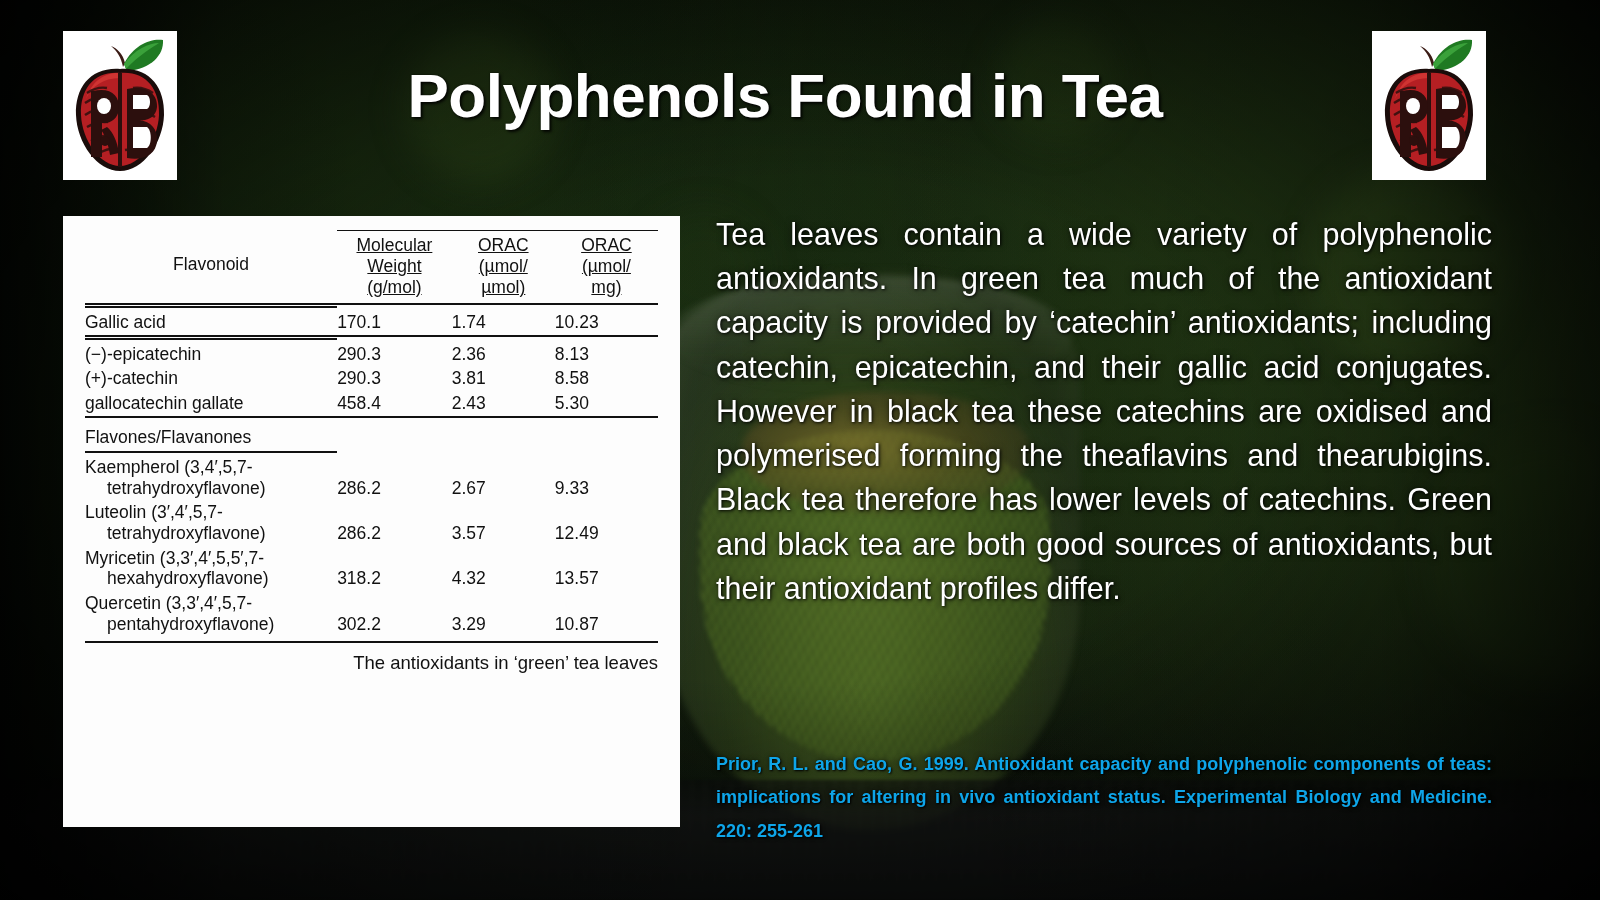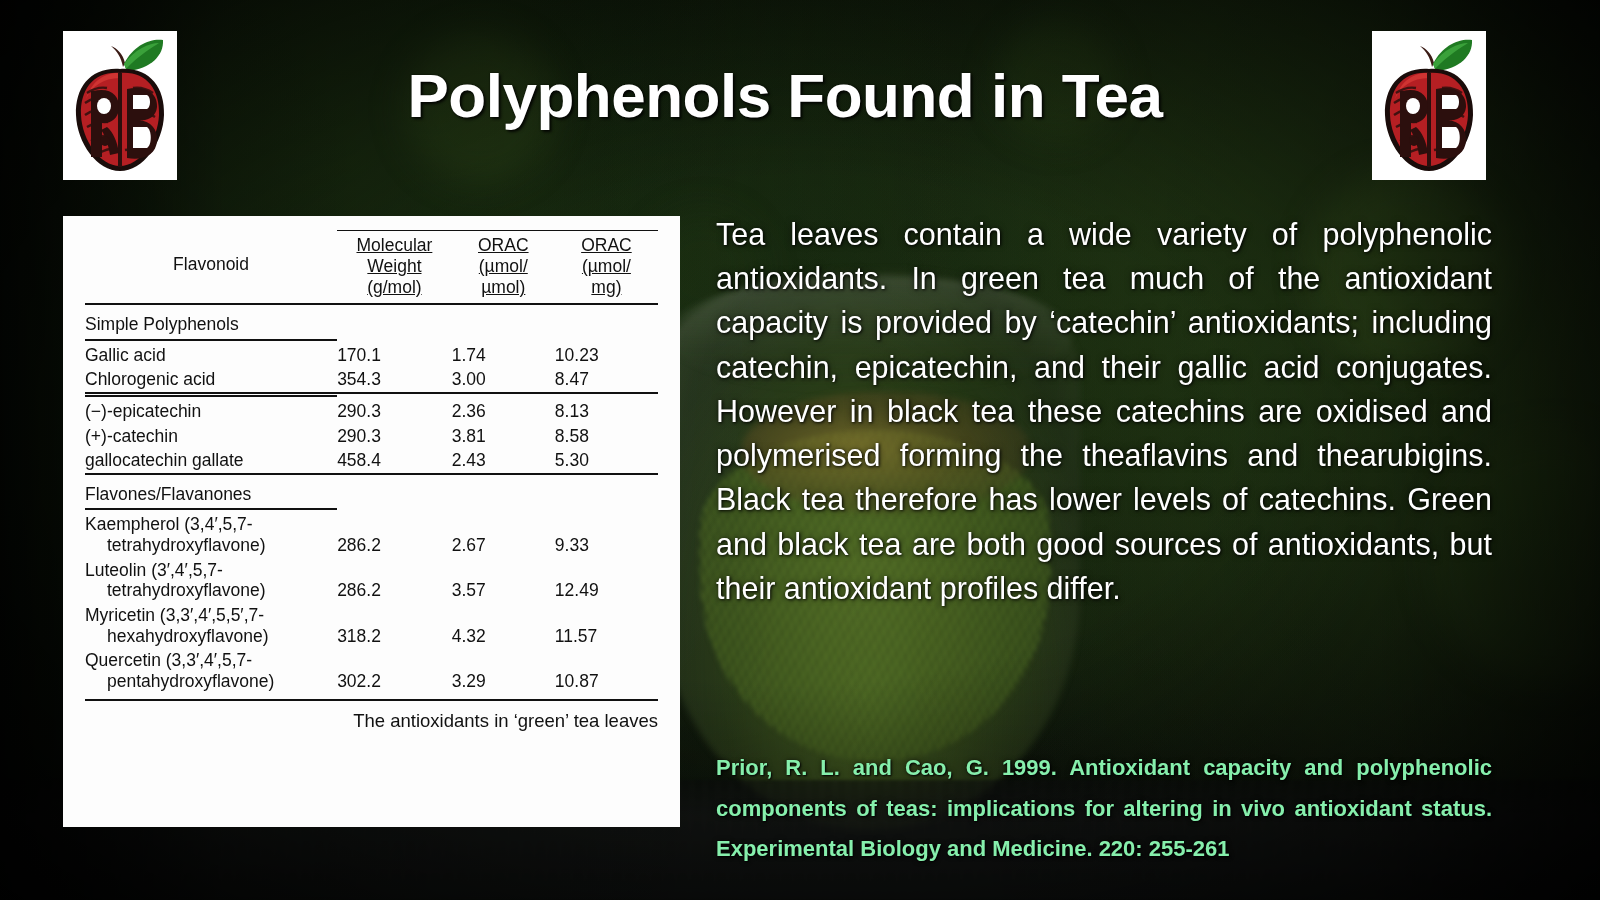--- a/index.html
+++ b/index.html
@@ -188,22 +188,22 @@
     left:716px; top:212px; width:776px;
     color:#fff;
     font-size:30.5px;
     line-height:1.45;
     text-align:justify;
     text-shadow:1px 1px 3px rgba(0,0,0,0.9), 0 0 6px rgba(0,0,0,0.55);
   }
   .citation {
     position:absolute;
     left:716px; top:748px; width:776px;
-    color:#86efac;
-    font-size:22px;
+    color:#0ea5e9;
+    font-size:18px;
     font-weight:bold;
     line-height:1.85;
     text-align:justify;
     text-shadow:1px 1px 2px rgba(0,0,0,0.95), 0 0 5px rgba(0,0,0,0.6);
   }
   .citation .last { text-align:left; }
 </style>
 </head>
 <body>
 
@@ -311,43 +311,32 @@
             <span class="l">ORAC</span>
             <span class="l">(µmol/</span>
             <span class="l">mg)</span>
           </th>
         </tr>
       </thead>
       <tbody id="tbody">
           <tr class="rule-full">
             <td colspan="4"></td>
           </tr>
-          <tr class="sect">
-            <td colspan="4">Simple Polyphenols</td>
-          </tr>
           <tr class="rule-part">
             <td class="rp-on"></td>
             <td class="rp-off" colspan="3"></td>
           </tr>
           <tr class="data">
             <td class="name">
               <span class="nm-wrap"><span>Gallic acid</span></span>
             </td>
             <td class="num">170.1</td>
             <td class="num">1.74</td>
             <td class="num">10.23</td>
           </tr>
-          <tr class="data">
-            <td class="name">
-              <span class="nm-wrap"><span>Chlorogenic acid</span></span>
-            </td>
-            <td class="num">354.3</td>
-            <td class="num">3.00</td>
-            <td class="num">8.47</td>
-          </tr>
           <tr class="rule-full">
             <td colspan="4"></td>
           </tr>
           <tr class="rule-part">
             <td class="rp-on"></td>
             <td class="rp-off" colspan="3"></td>
           </tr>
           <tr class="data">
             <td class="name">
               <span class="nm-wrap"><span>(−)-epicatechin</span></span>
@@ -397,21 +386,21 @@
             <td class="num">286.2</td>
             <td class="num">3.57</td>
             <td class="num">12.49</td>
           </tr>
           <tr class="data">
             <td class="name">
               <span class="nm-wrap"><span>Myricetin (3,3′,4′,5,5′,7-</span><span class="ln2">hexahydroxyflavone)</span></span>
             </td>
             <td class="num">318.2</td>
             <td class="num">4.32</td>
-            <td class="num">11.57</td>
+            <td class="num">13.57</td>
           </tr>
           <tr class="data">
             <td class="name">
               <span class="nm-wrap"><span>Quercetin (3,3′,4′,5,7-</span><span class="ln2">pentahydroxyflavone)</span></span>
             </td>
             <td class="num">302.2</td>
             <td class="num">3.29</td>
             <td class="num">10.87</td>
           </tr>
         </tbody>

